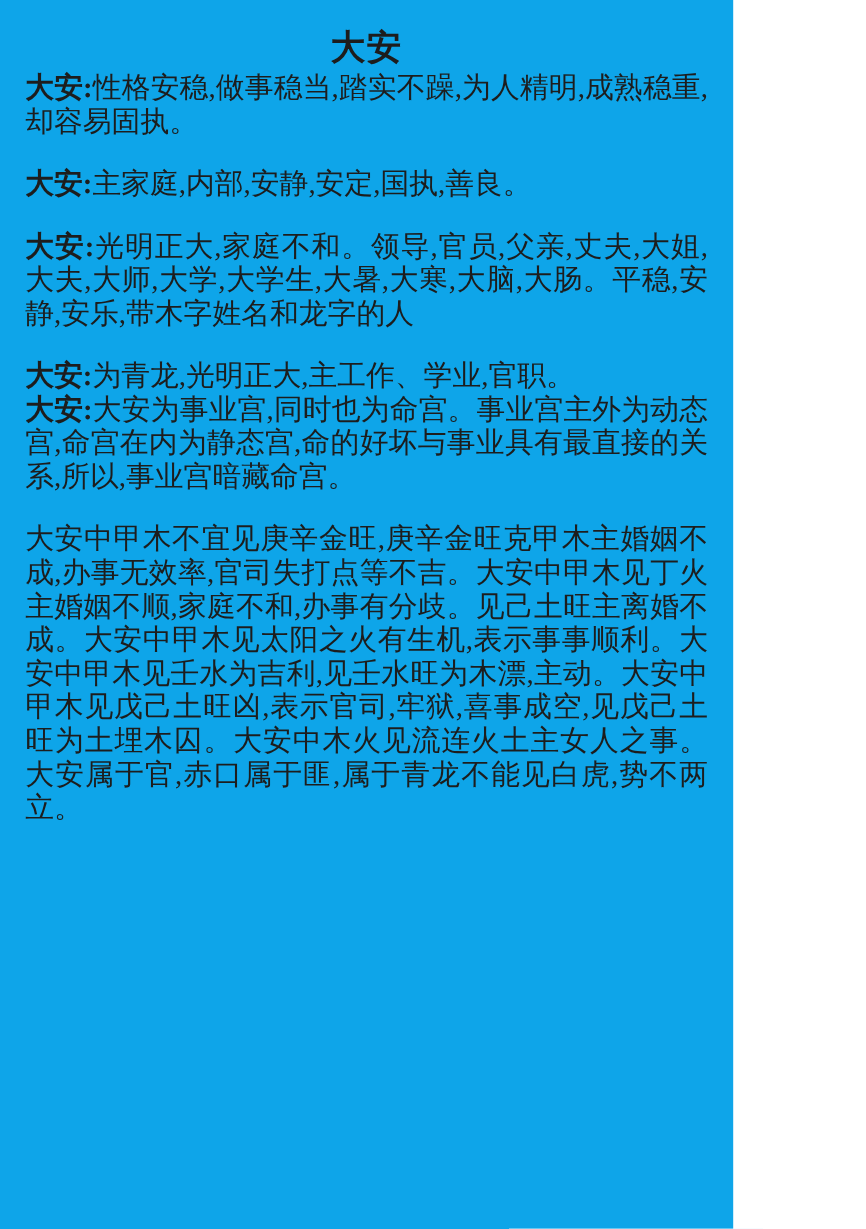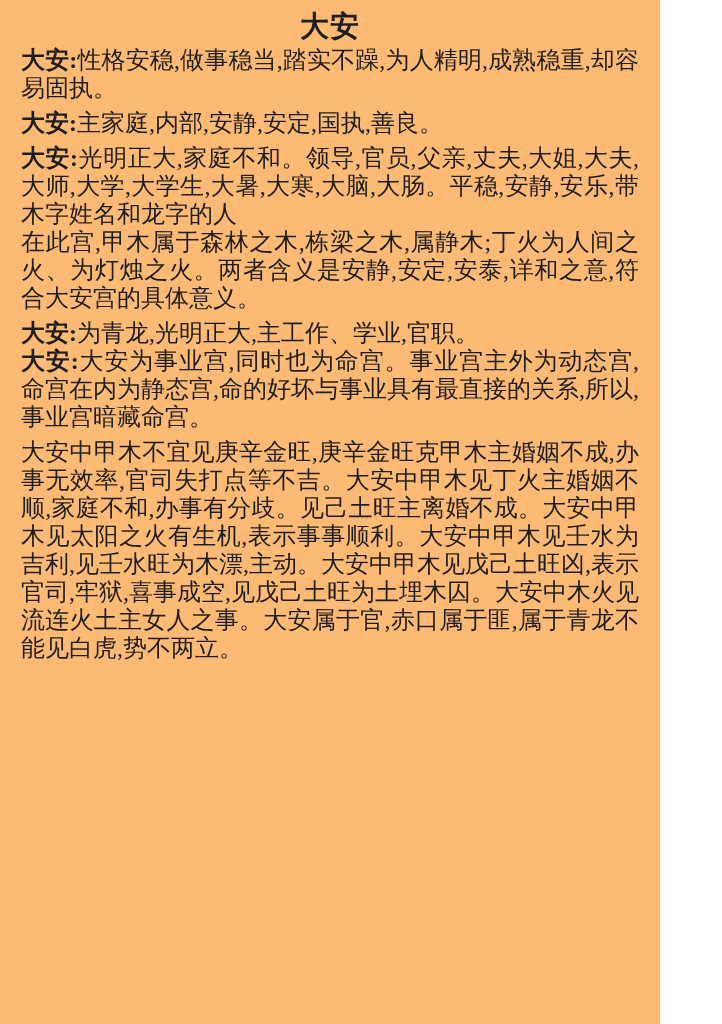--- a/index.html
+++ b/index.html
@@ -9,63 +9,62 @@
   }
   body {
     width: 722px;
     height: 1024px;
     overflow: hidden;
     font-family: "Liberation Serif", "DejaVu Serif", serif;
     color: #1d1d1d;
   }
   .page {
     box-sizing: border-box;
-    width: 660px;
+    width: 611px;
     height: 1024px;
-    padding: 8px 21px 0 21px;
-    background: #fdba74;
+    padding: 22px 21px 0 21px;
+    background: #0ea5e9;
   }
   h1.title {
     margin: 0 0 2px 0;
     font-size: 29px;
     line-height: 36px;
     font-weight: bold;
     text-align: center;
     letter-spacing: 1px;
   }
   p.block {
     margin: 0;
     font-size: 24px;
     line-height: 28px;
     text-align: justify;
     text-justify: inter-character;
     word-break: break-all;
   }
   p.block.gap {
-    margin-top: 7px;
+    margin-top: 24px;
   }
   .label {
     font-weight: bold;
   }
 </style>
 </head>
 <body>
 
 <div class="page">
 
   <h1 class="title">大安</h1>
 
   <p class="block"><span class="label">大安:</span><span>性格安稳,做事稳当,踏实不躁,为人精明,成熟稳重,却容易固执。</span></p>
 
   <p class="block gap"><span class="label">大安:</span><span>主家庭,内部,安静,安定,国执,善良。</span></p>
 
   <p class="block gap"><span class="label">大安:</span><span>光明正大,家庭不和。领导,官员,父亲,丈夫,大姐,大夫,大师,大学,大学生,大暑,大寒,大脑,大肠。平稳,安静,安乐,带木字姓名和龙字的人</span></p>
 
 
-  <p class="block"><span>在此宫,甲木属于森林之木,栋梁之木,属静木;丁火为人间之火、为灯烛之火。两者含义是安静,安定,安泰,详和之意,符合大安宫的具体意义。</span></p>
 
   <p class="block gap"><span class="label">大安:</span><span>为青龙,光明正大,主工作、学业,官职。</span></p>
 
 
   <p class="block"><span class="label">大安:</span><span>大安为事业宫,同时也为命宫。事业宫主外为动态宫,命宫在内为静态宫,命的好坏与事业具有最直接的关系,所以,事业宫暗藏命宫。</span></p>
 
   <p class="block gap"><span>大安中甲木不宜见庚辛金旺,庚辛金旺克甲木主婚姻不成,办事无效率,官司失打点等不吉。大安中甲木见丁火主婚姻不顺,家庭不和,办事有分歧。见己土旺主离婚不成。大安中甲木见太阳之火有生机,表示事事顺利。大安中甲木见壬水为吉利,见壬水旺为木漂,主动。大安中甲木见戊己土旺凶,表示官司,牢狱,喜事成空,见戊己土旺为土埋木囚。大安中木火见流连火土主女人之事。大安属于官,赤口属于匪,属于青龙不能见白虎,势不两立。</span></p>
 
 </div>
 

